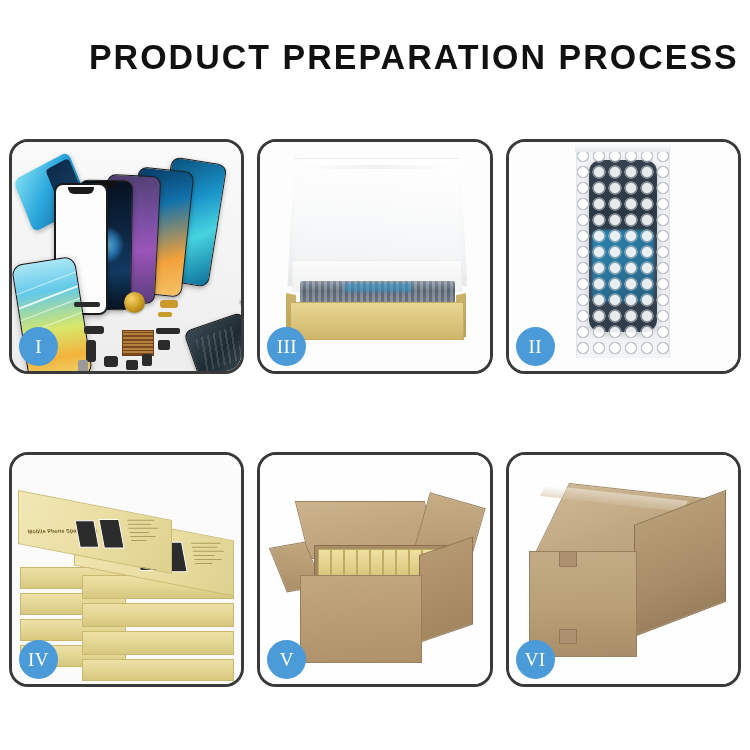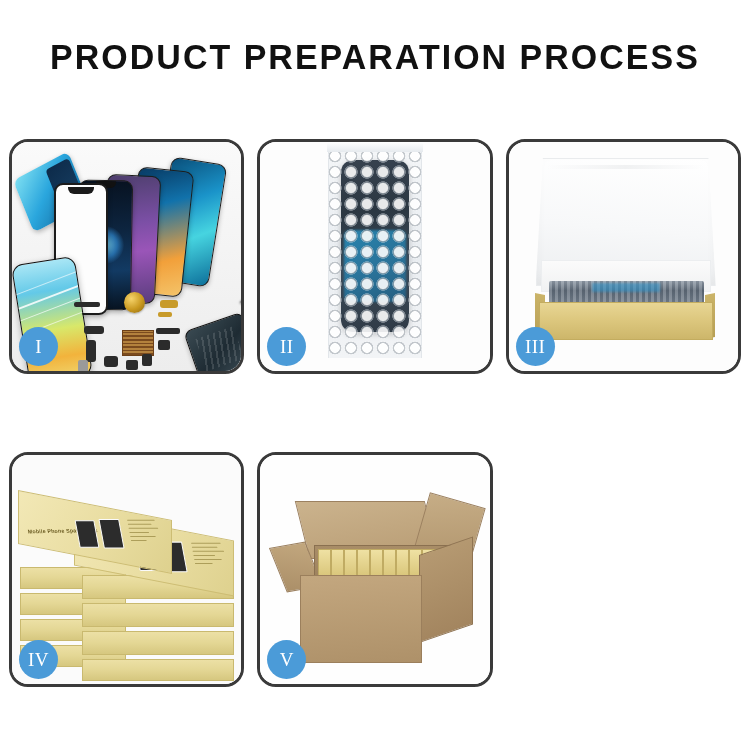--- a/index.html
+++ b/index.html
@@ -19,21 +19,21 @@
     height: 750px;
     box-sizing: border-box;
   }
 
   
   .header {
     position: absolute;
     top: 36px;
     left: 0;
     width: 750px;
-    text-align: center;
+    text-align: right;
   }
   .title {
     font-family: "Liberation Sans", sans-serif;
     font-size: 35px;
     font-weight: 700;
     letter-spacing: 2.1px;
     color: #111111;
     line-height: 42px;
     white-space: nowrap;
     transform: scaleX(0.97);
@@ -435,41 +435,41 @@
           <div class="pt" style="left:68px; top:64px; width:10px; height:12px;"></div>
           <div class="backcover"></div>
           <div class="tweezer"></div>
 
         </div>
       </div>
       <div class="badge">I</div>
     </div>
 
     <div class="panel">
+      <div class="panel-stage p3-bg">
+        <div class="mailer-lid"></div>
+        <div class="mailer-foam"></div>
+        <div class="mailer-contents"></div>
+        <div class="mailer-base-left"></div>
+        <div class="mailer-base-right"></div>
+        <div class="mailer-base"></div>
+      </div>
+      <div class="badge">III</div>
+    </div>
+
+    <div class="panel">
       <div class="panel-stage p2-bg">
         <div class="bubble-sleeve"></div>
         <div class="phone-inside"></div>
         <div class="cyan-blob"></div>
         <div class="bubbles"></div>
         <div class="bubbles2"></div>
         <div class="sleeve-seal"></div>
       </div>
       <div class="badge">II</div>
-    </div>
-
-    <div class="panel">
-      <div class="panel-stage p3-bg">
-        <div class="mailer-lid"></div>
-        <div class="mailer-foam"></div>
-        <div class="mailer-contents"></div>
-        <div class="mailer-base-left"></div>
-        <div class="mailer-base-right"></div>
-        <div class="mailer-base"></div>
-      </div>
-      <div class="badge">III</div>
     </div>
 
     <div class="panel">
       <div class="panel-stage p4-bg">
         <div class="stack">
 
           <div class="kbox" style="left:2px; top:96px; width:104px; height:20px;"></div>
           <div class="kbox" style="left:2px; top:122px; width:104px; height:20px;"></div>
           <div class="kbox" style="left:2px; top:148px; width:104px; height:20px;"></div>
           <div class="kbox" style="left:2px; top:174px; width:104px; height:20px;"></div>
@@ -531,15 +531,29 @@
               <i style="left:104px"></i>
             <i style="left:117px"></i>
           </div>
           <div class="v-side"></div>
           <div class="v-front2"></div>
         </div>
       </div>
       <div class="badge">V</div>
     </div>
 
+    <div class="panel">
+      <div class="panel-stage p6-bg">
+        <div class="s-carton">
+          <div class="s-shine"></div>
+          <div class="s-top"></div>
+          <div class="s-tape"></div>
+          <div class="s-side"></div>
+          <div class="s-front"></div>
+          <div class="s-tab1"></div>
+          <div class="s-tab2"></div>
+        </div>
+      </div>
+      <div class="badge">VI</div>
+    </div>
 
   </div>
 </div>
 
 </body></html>

